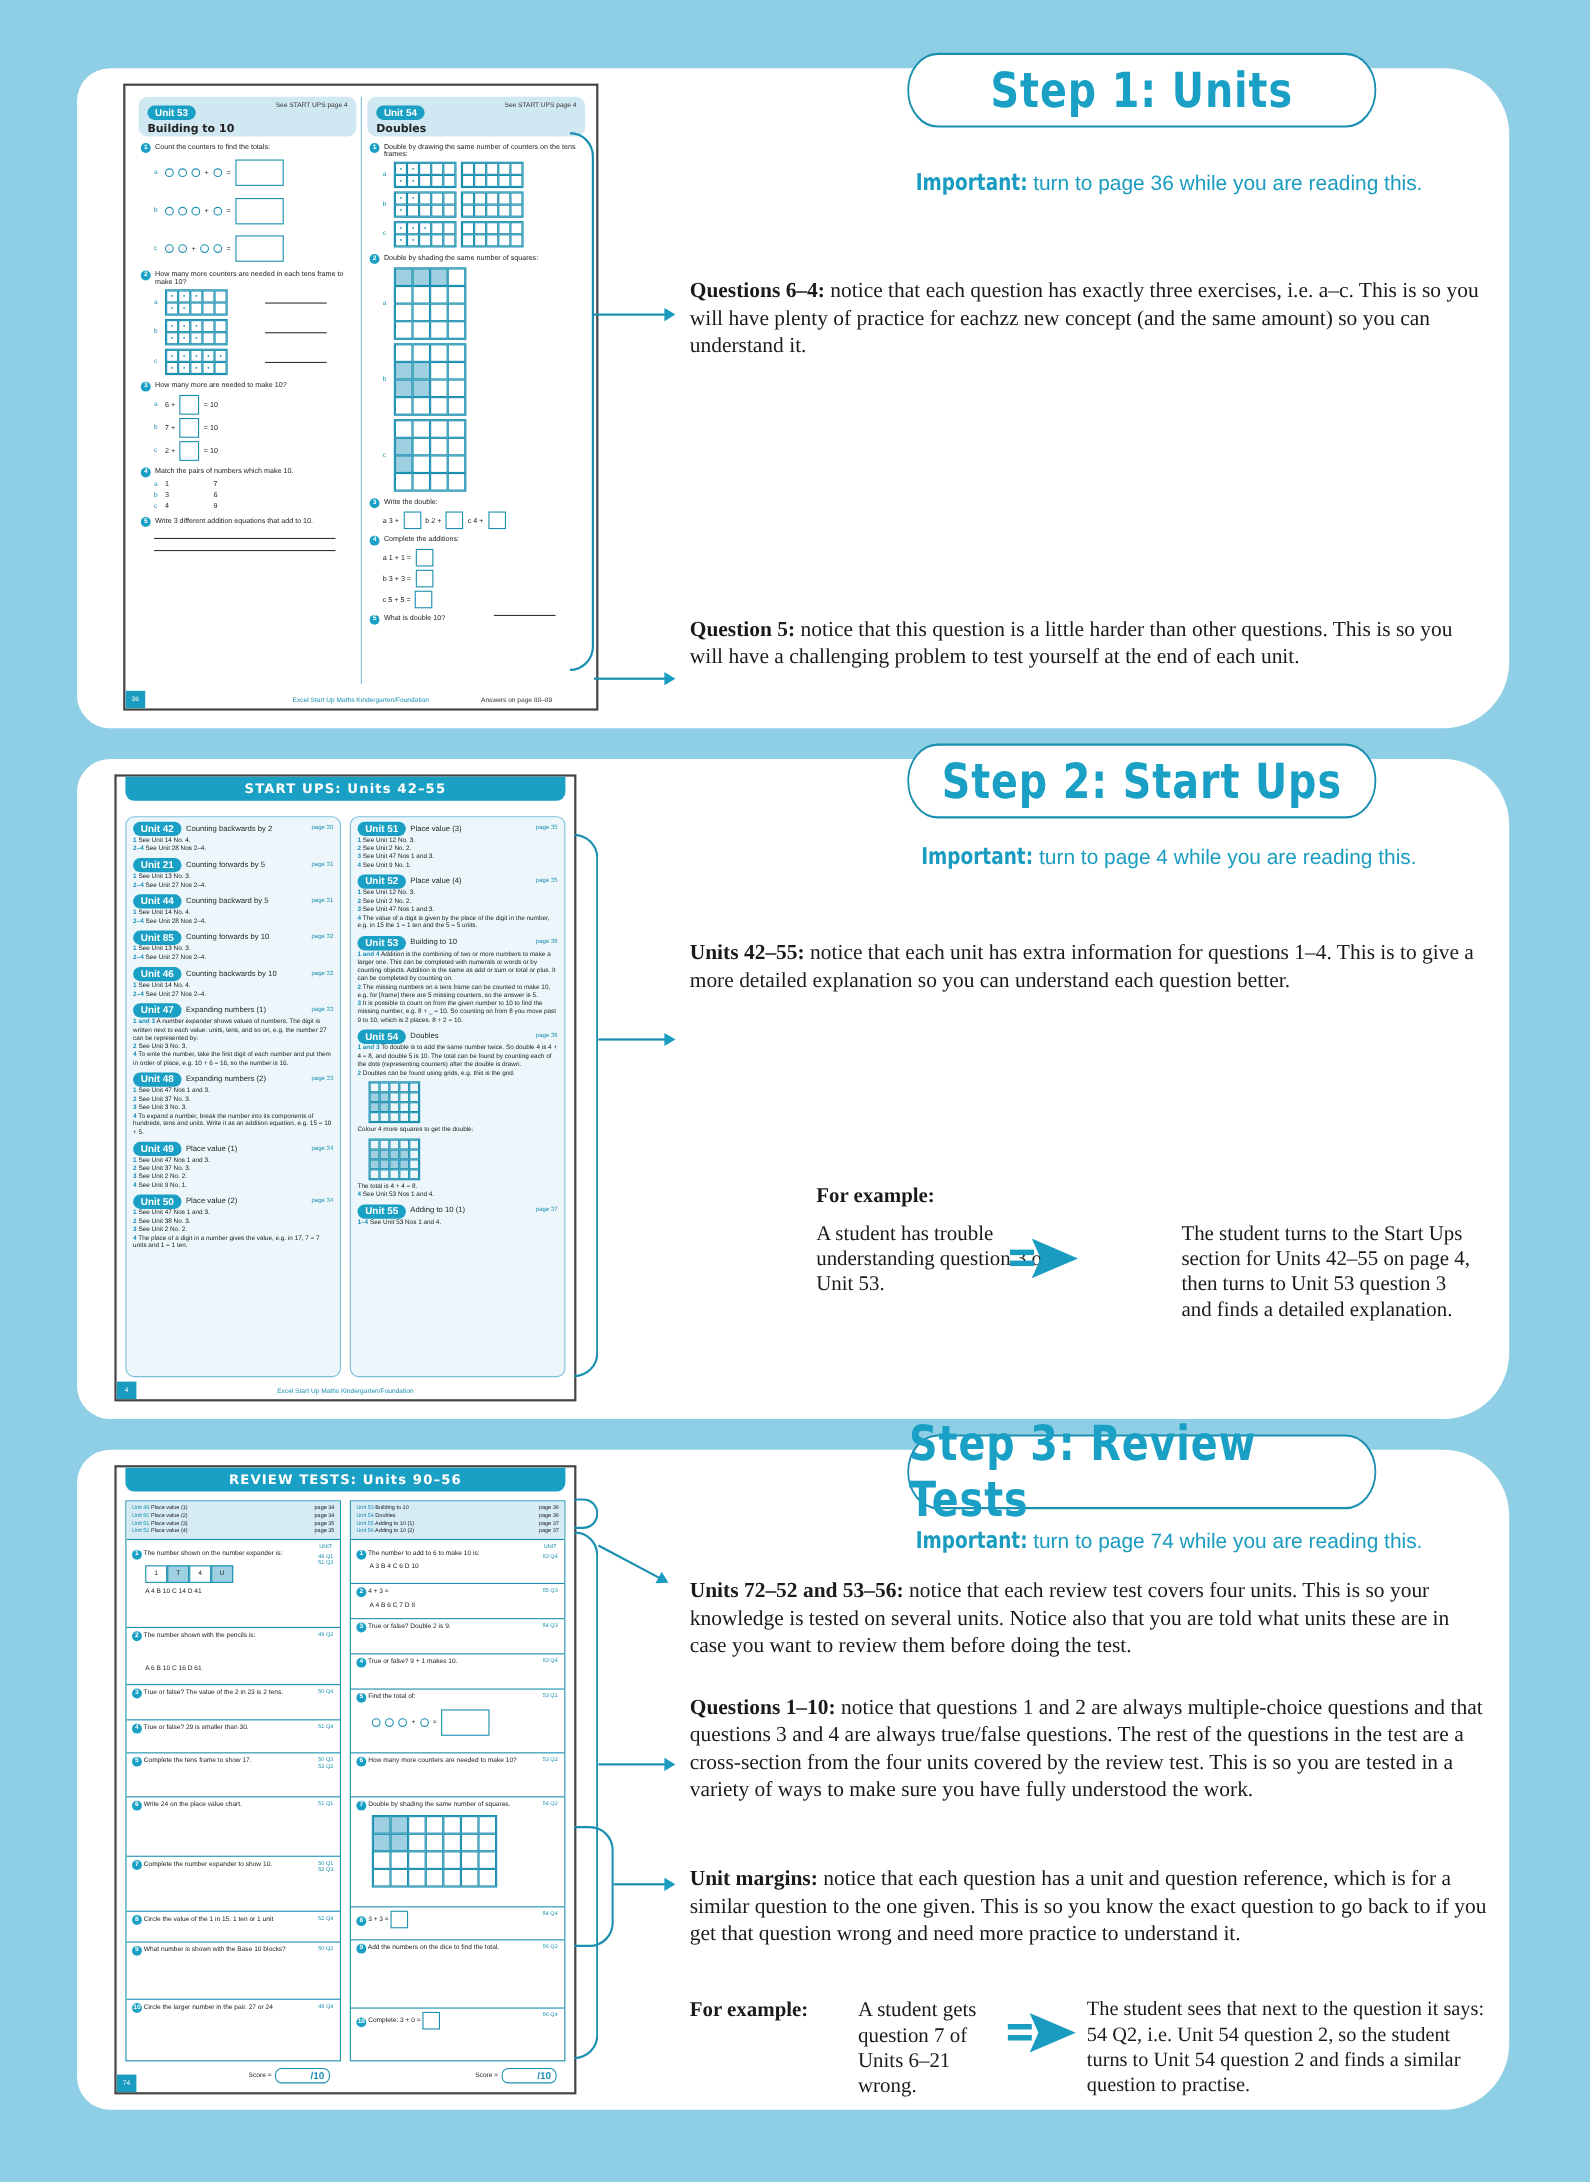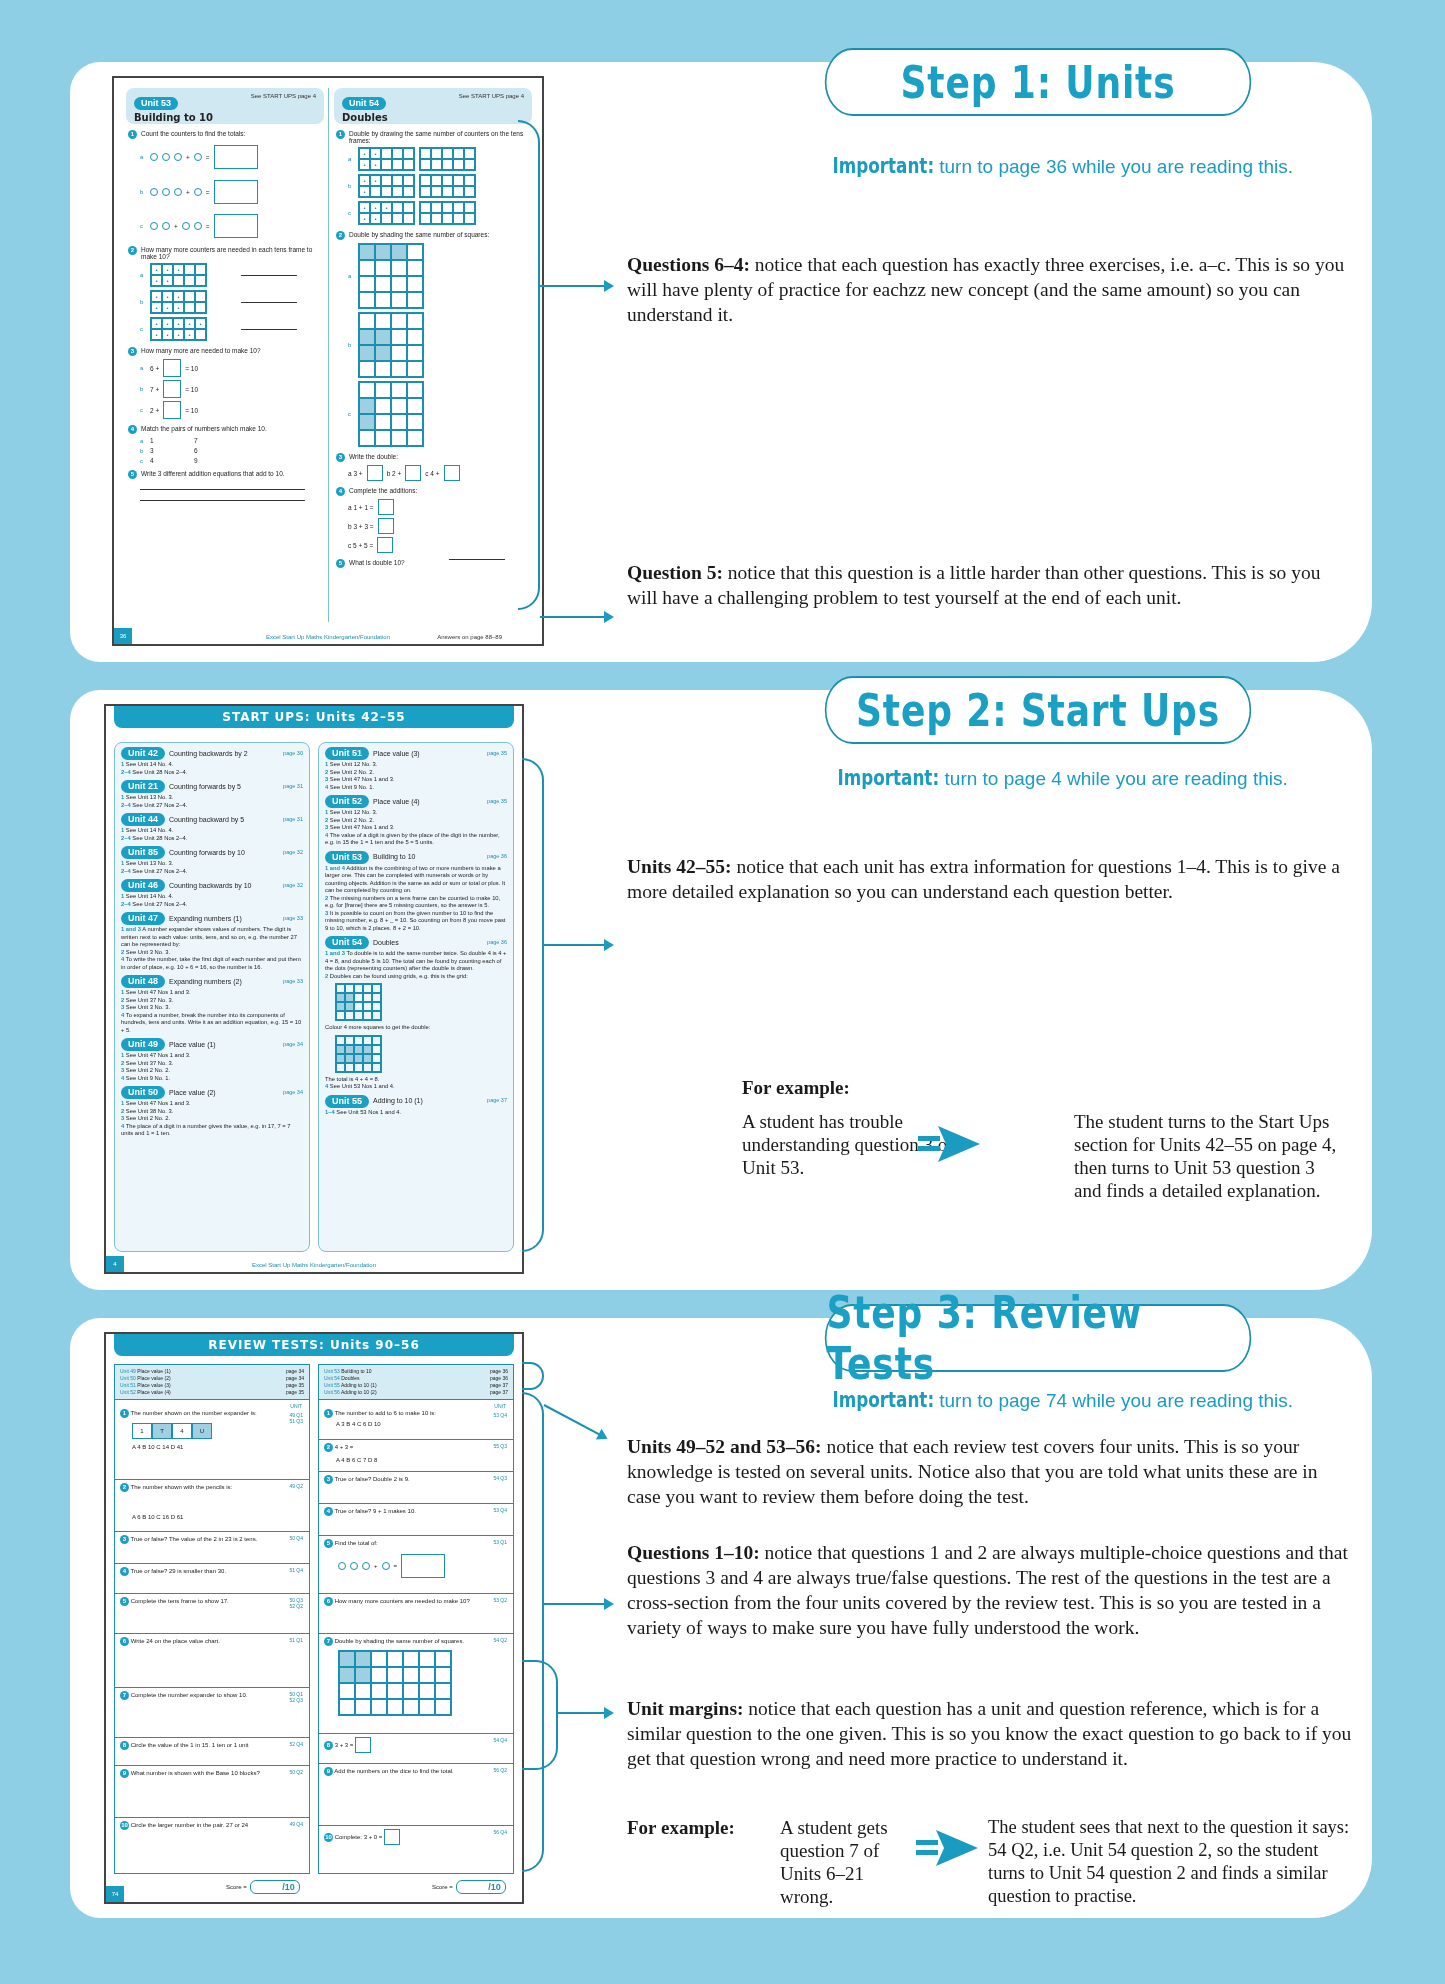--- a/index.html
+++ b/index.html
@@ -683,21 +683,21 @@
   <div class="pno">74</div>
 </div>
 
 <div class="brace" style="left:522px;top:1362px;width:22px;height:28px"></div>
 <div class="brace" style="left:522px;top:1392px;width:22px;height:480px"></div>
 <div class="brace" style="left:522px;top:1660px;width:36px;height:110px"></div>
 <div class="arrow" style="left:544px;top:1404px;width:70px;transform:rotate(28deg);transform-origin:left"></div>
 <div class="arrow" style="left:544px;top:1603px;width:68px"></div>
 <div class="arrow" style="left:558px;top:1712px;width:54px"></div>
 
-<div class="note" style="top:1434px"><b>Units 49–52 and 53–56:</b><span> notice that each review test covers four units. This is so your knowledge is tested on several units. Notice also that you are told what units these are in case you want to review them before doing the test.</span></div>
+<div class="note" style="top:1434px"><b>Units 72–52 and 53–56:</b><span> notice that each review test covers four units. This is so your knowledge is tested on several units. Notice also that you are told what units these are in case you want to review them before doing the test.</span></div>
 <div class="note" style="top:1540px"><b>Questions 1–10:</b><span> notice that questions 1 and 2 are always multiple-choice questions and that questions 3 and 4 are always true/false questions. The rest of the questions in the test are a cross-section from the four units covered by the review test. This is so you are tested in a variety of ways to make sure you have fully understood the work.</span></div>
 <div class="note" style="top:1696px"><b>Unit margins:</b><span> notice that each question has a unit and question reference, which is for a similar question to the one given. This is so you know the exact question to go back to if you get that question wrong and need more practice to understand it.</span></div>
 
 <div class="ex" style="left:627px;top:1816px;font-weight:bold">For example:</div>
 <div class="ex" style="left:780px;top:1816px;width:130px">A student gets question 7 of Units 6–21 wrong.</div>
 <svg class="bigarrow" style="left:916px;top:1830px" viewBox="0 0 62 36">
     <rect x="0" y="10" width="22" height="5" fill="#1a9cc0"></rect>
     <rect x="0" y="20" width="22" height="5" fill="#1a9cc0"></rect>
     <polygon points="20,0 62,18 20,36 28,18" fill="#1a9cc0"></polygon>
   </svg>

